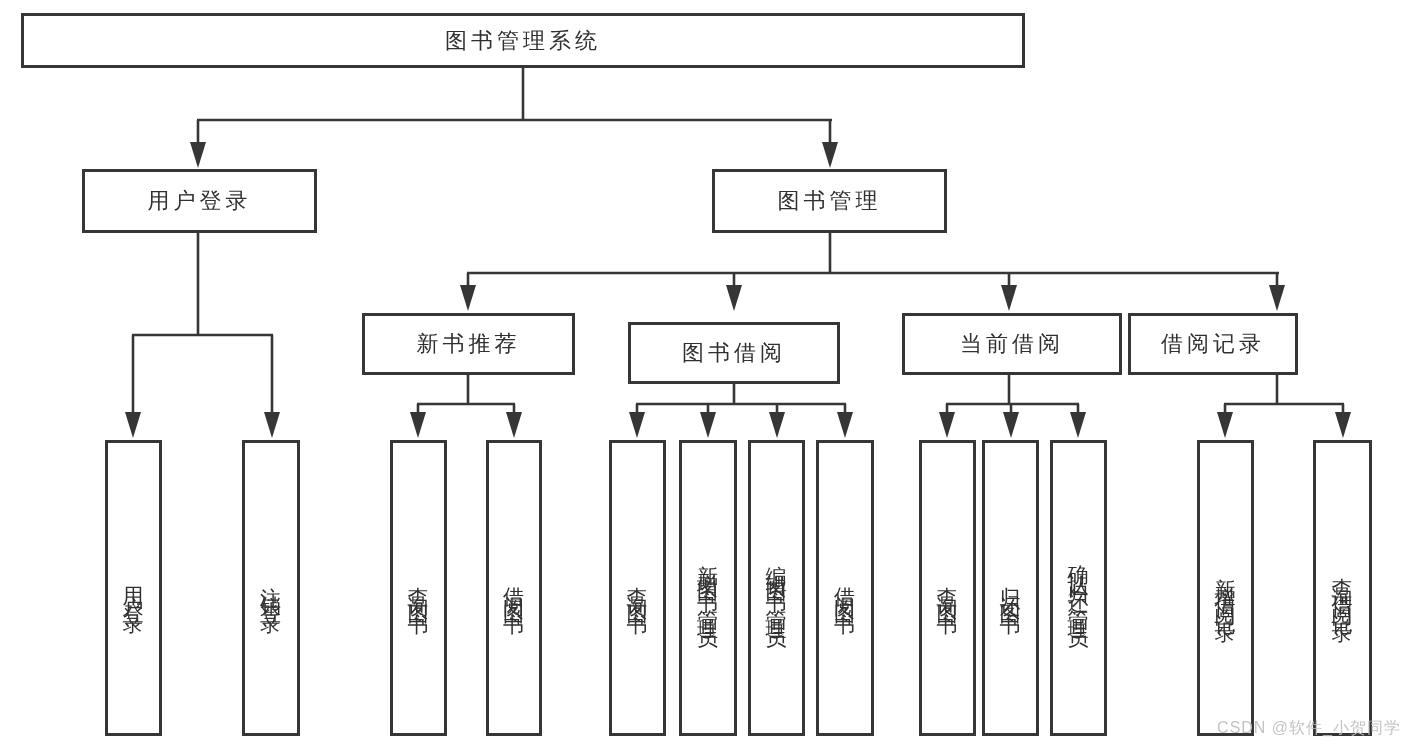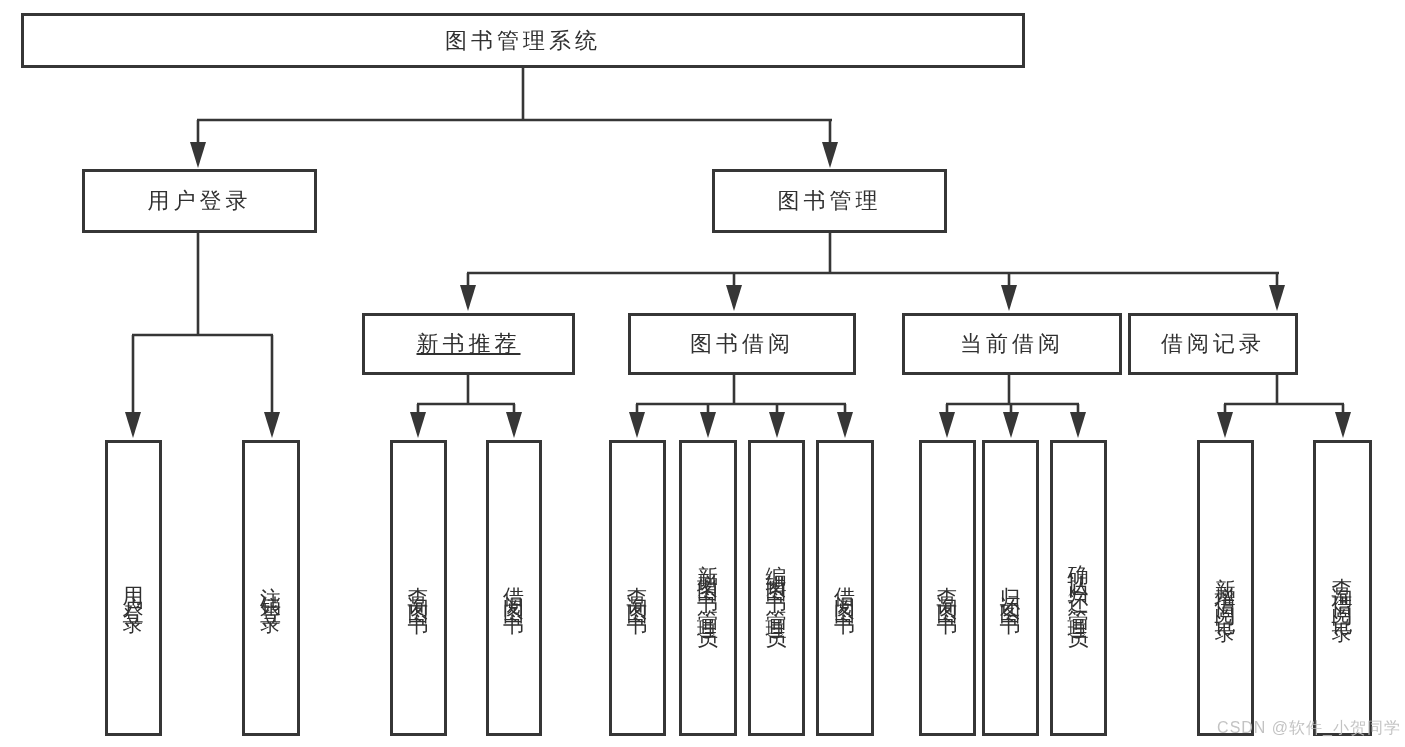--- a/index.html
+++ b/index.html
@@ -146,24 +146,24 @@
     <span class="hlabel">图书管理系统</span>
   </div>
 
   <div class="node l1" style="left:82px; width:235px;">
     <span class="hlabel">用户登录</span>
   </div>
   <div class="node l1" style="left:712px; width:235px;align-items:center;">
     <span class="hlabel">图书管理</span>
   </div>
 
-  <div class="node l2" style="left:362px; width:213px;text-decoration:underline;">
+  <div class="node l2" style="left:362px; width:213px;">
     <span class="hlabel">新书推荐</span>
   </div>
-  <div class="node l2" style="left:628px; width:228px;">
+  <div class="node l2" style="left:628px; width:212px;margin-top:9px;">
     <span class="hlabel">图书借阅</span>
   </div>
   <div class="node l2" style="left:902px; width:220px;">
     <span class="hlabel">当前借阅</span>
   </div>
   <div class="node l2" style="left:1128px; width:170px;">
     <span class="hlabel">借阅记录</span>
   </div>
 
   <div class="node leaf" style="left:105px; width:57px;">

